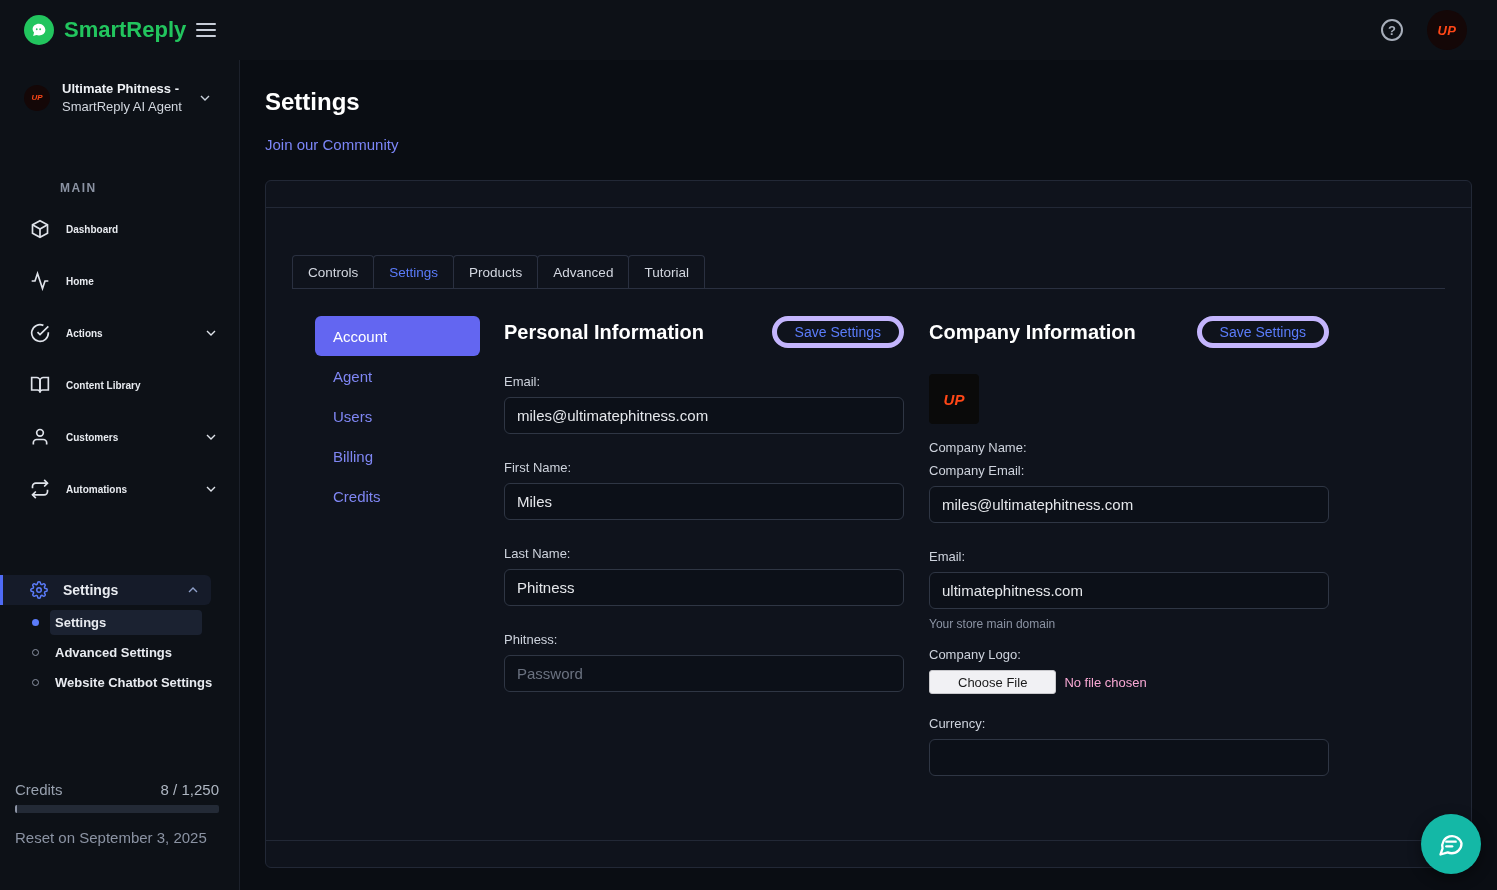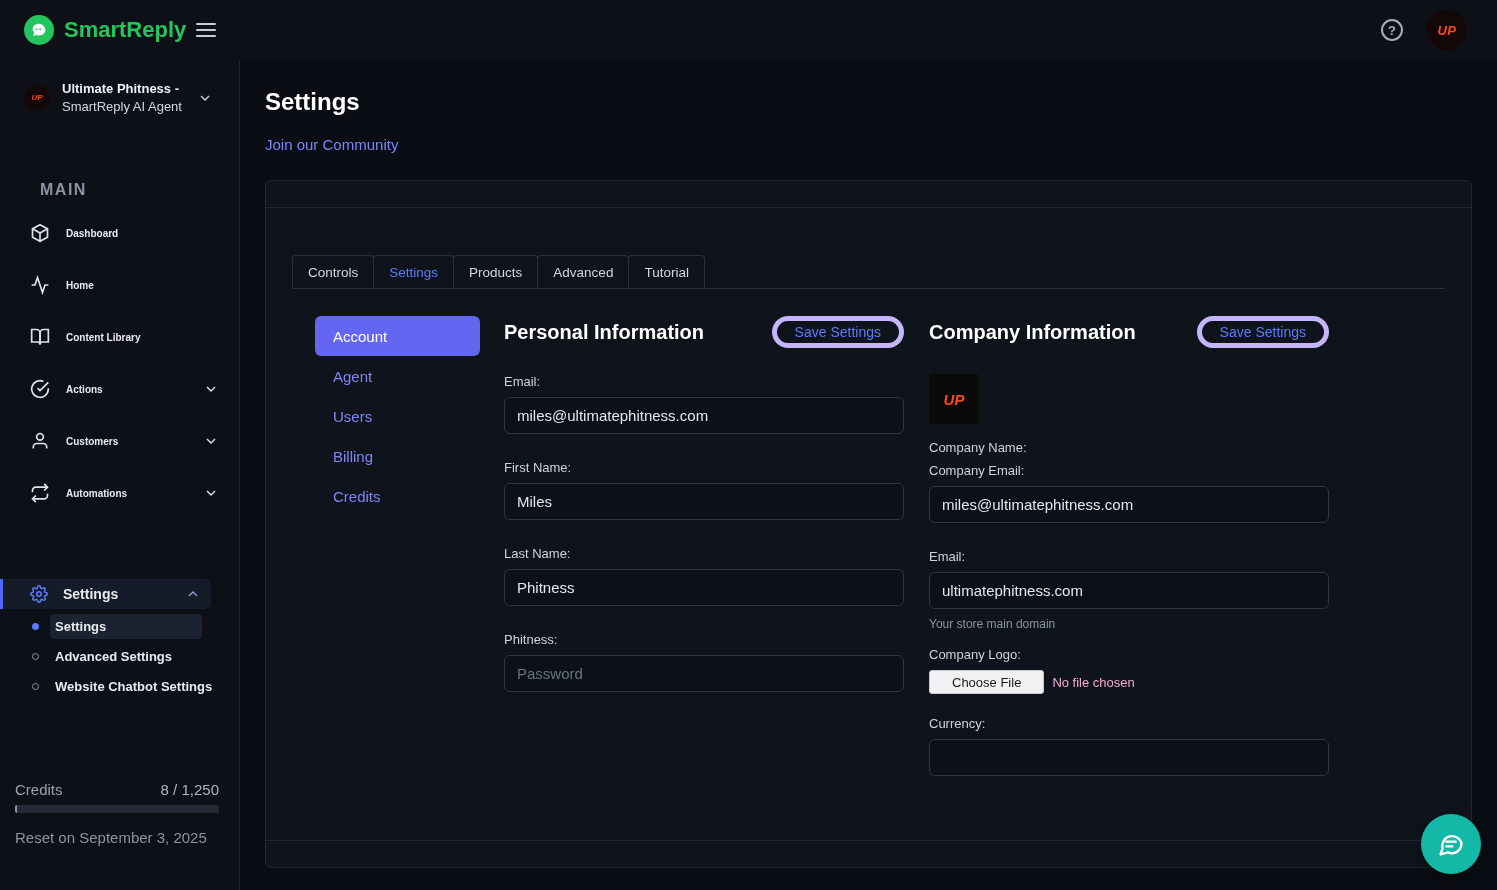--- a/index.html
+++ b/index.html
@@ -19,21 +19,21 @@
   .avatar { width:40px; height:40px; border-radius:50%; background:#140707; color:#ff4717; display:flex; align-items:center; justify-content:center; font-weight:800; font-style:italic; font-size:13px; letter-spacing:.5px; cursor:pointer; }
 
   
   .sidebar { position:absolute; top:60px; left:0; bottom:0; width:240px; background:#0d1117; border-right:1px solid #1c212b; }
   .profile { display:flex; align-items:center; gap:12px; padding:20px 26px 16px 24px; cursor:pointer; }
   .avatar-sm { width:26px; height:26px; border-radius:50%; background:#140707; color:#ff4717; display:flex; align-items:center; justify-content:center; font-weight:800; font-style:italic; font-size:8px; flex:none; }
   .profile-text { line-height:1.35; }
   .profile-name { font-size:13px; font-weight:700; color:#eef1f5; }
   .profile-sub { font-size:13px; color:#d2d7df; }
   .profile-chevron { margin-left:auto; color:#cbd2dd; }
-  .section-label { margin:50px 0 8px 40px; font-size:16px; font-weight:700; color:#8b93a3; letter-spacing:1.5px; }
+  .section-label { margin:50px 0 8px 60px; font-size:12px; font-weight:700; color:#8b93a3; letter-spacing:1.5px; }
   .nav-item { display:flex; align-items:center; gap:16px; height:52px; padding:0 20px 0 30px; color:#e8ebf0; font-size:10px; font-weight:600; cursor:pointer; }
   .nav-item svg { color:#dfe3ea; flex:none; }
   .nav-chevron { margin-left:auto; color:#c2c8d2; }
   .settings-group { margin:60px 28px 2px 0; height:30px; display:flex; align-items:center; gap:15px; padding:0 10px 0 27px; background:#151b29; border-left:3px solid #4f6bf5; border-radius:0 6px 6px 0; color:#e8ebf0; font-size:14px; font-weight:700; cursor:pointer; }
   .settings-group svg.gear { color:#5b7cfa; flex:none; }
   .settings-group .nav-chevron { color:#8fa0c9; }
   .sub-item { display:flex; align-items:center; height:30px; padding-left:32px; gap:16px; font-size:13px; font-weight:700; color:#e8ebf0; cursor:pointer; }
   .bullet { width:7px; height:7px; border-radius:50%; flex:none; }
   .bullet.filled { background:#5b7cfa; }
   .bullet.open { border:1.5px solid #8b93a3; }
@@ -65,21 +65,21 @@
   .col-header { display:flex; align-items:center; justify-content:space-between; margin-bottom:26px; }
   .col-title { font-size:20px; font-weight:700; color:#fff; }
   .save-btn { height:32px; padding:0 18px; border-radius:17px; border:5px solid #c4b5fd; background:transparent; color:#5b7cfa; font-size:14px; font-family:inherit; cursor:pointer; }
   .field-label { font-size:13px; color:#ced3dd; margin-bottom:8px; }
   .text-input { display:block; width:100%; height:37px; background:#0c1018; border:1px solid #2f3644; border-radius:6px; color:#e5e7eb; font-size:15px; padding:0 12px; font-family:inherit; margin-bottom:26px; }
   .text-input::placeholder { color:#6b7280; }
   .text-input.mb-sm { margin-bottom:8px; }
   .helper { font-size:12px; color:#8b93a3; margin-bottom:16px; }
   .company-logo { width:50px; height:50px; background:#0a0a0a; color:#ff4717; display:flex; align-items:center; justify-content:center; font-weight:800; font-style:italic; font-size:15px; border-radius:4px; margin-bottom:16px; }
   .file-row { display:flex; align-items:center; gap:8px; margin-bottom:22px; }
-  .file-btn { height:24px; padding:0 22px; background:#f1f1f4; color:#1a1a1a; border:1px solid #c8c8cc; border-radius:3px; font-size:13px; font-family:inherit; cursor:pointer; }
+  .file-btn { height:24px; padding:0 28px; background:#f1f1f4; color:#1a1a1a; border:1px solid #c8c8cc; border-radius:3px; font-size:13px; font-family:inherit; cursor:pointer; }
   .file-status { font-size:13px; color:#f9a8d4; }
   .currency-select { width:100%; height:37px; background:#0c1018; border:1px solid #2f3644; border-radius:6px; display:flex; align-items:center; gap:9px; padding:0 12px; font-size:15px; color:#e5e7eb; cursor:pointer; }
   .card-footer { margin-top:26px; border-top:1px solid #222836; height:27px; }
 
   
   .chat-fab { position:absolute; right:16px; bottom:16px; width:60px; height:60px; border-radius:50%; background:#14b8a6; display:flex; align-items:center; justify-content:center; cursor:pointer; box-shadow:0 4px 14px rgba(0,0,0,.45); z-index:10; }
 </style>
 </head>
 <body>
 
@@ -136,39 +136,39 @@
     <span>
         <svg width="20" height="20" viewBox="0 0 24 24" fill="none" stroke="currentColor" stroke-width="2">
           <polyline points="22 12 18 12 15 21 9 3 6 12 2 12"></polyline>
         </svg>
       </span>
     <span>Home</span>
   </div>
   <div class="nav-item">
     <span>
         <svg width="20" height="20" viewBox="0 0 24 24" fill="none" stroke="currentColor" stroke-width="2">
-          <path d="M2 3h6a4 4 0 0 1 4 4v14a3 3 0 0 0-3-3H2z"></path>
-          <path d="M22 3h-6a4 4 0 0 0-4 4v14a3 3 0 0 1 3-3h7z"></path>
-        </svg>
-      </span>
-    <span>Content Library</span>
-  </div>
-  <div class="nav-item">
-    <span>
-        <svg width="20" height="20" viewBox="0 0 24 24" fill="none" stroke="currentColor" stroke-width="2">
           <path d="M22 11.08V12a10 10 0 1 1-5.93-9.14"></path>
           <polyline points="22 4 12 14.01 9 11.01"></polyline>
         </svg>
       </span>
     <span>Actions</span>
     <span class="nav-chevron">
         <svg width="16" height="16" viewBox="0 0 24 24" fill="none" stroke="currentColor" stroke-width="2">
           <polyline points="6 9 12 15 18 9"></polyline>
         </svg>
       </span>
+  </div>
+  <div class="nav-item">
+    <span>
+        <svg width="20" height="20" viewBox="0 0 24 24" fill="none" stroke="currentColor" stroke-width="2">
+          <path d="M2 3h6a4 4 0 0 1 4 4v14a3 3 0 0 0-3-3H2z"></path>
+          <path d="M22 3h-6a4 4 0 0 0-4 4v14a3 3 0 0 1 3-3h7z"></path>
+        </svg>
+      </span>
+    <span>Content Library</span>
   </div>
   <div class="nav-item">
     <span>
         <svg width="20" height="20" viewBox="0 0 24 24" fill="none" stroke="currentColor" stroke-width="2">
           <path d="M20 21v-2a4 4 0 0 0-4-4H8a4 4 0 0 0-4 4v2"></path>
           <circle cx="12" cy="7" r="4"></circle>
         </svg>
       </span>
     <span>Customers</span>
     <span class="nav-chevron">

